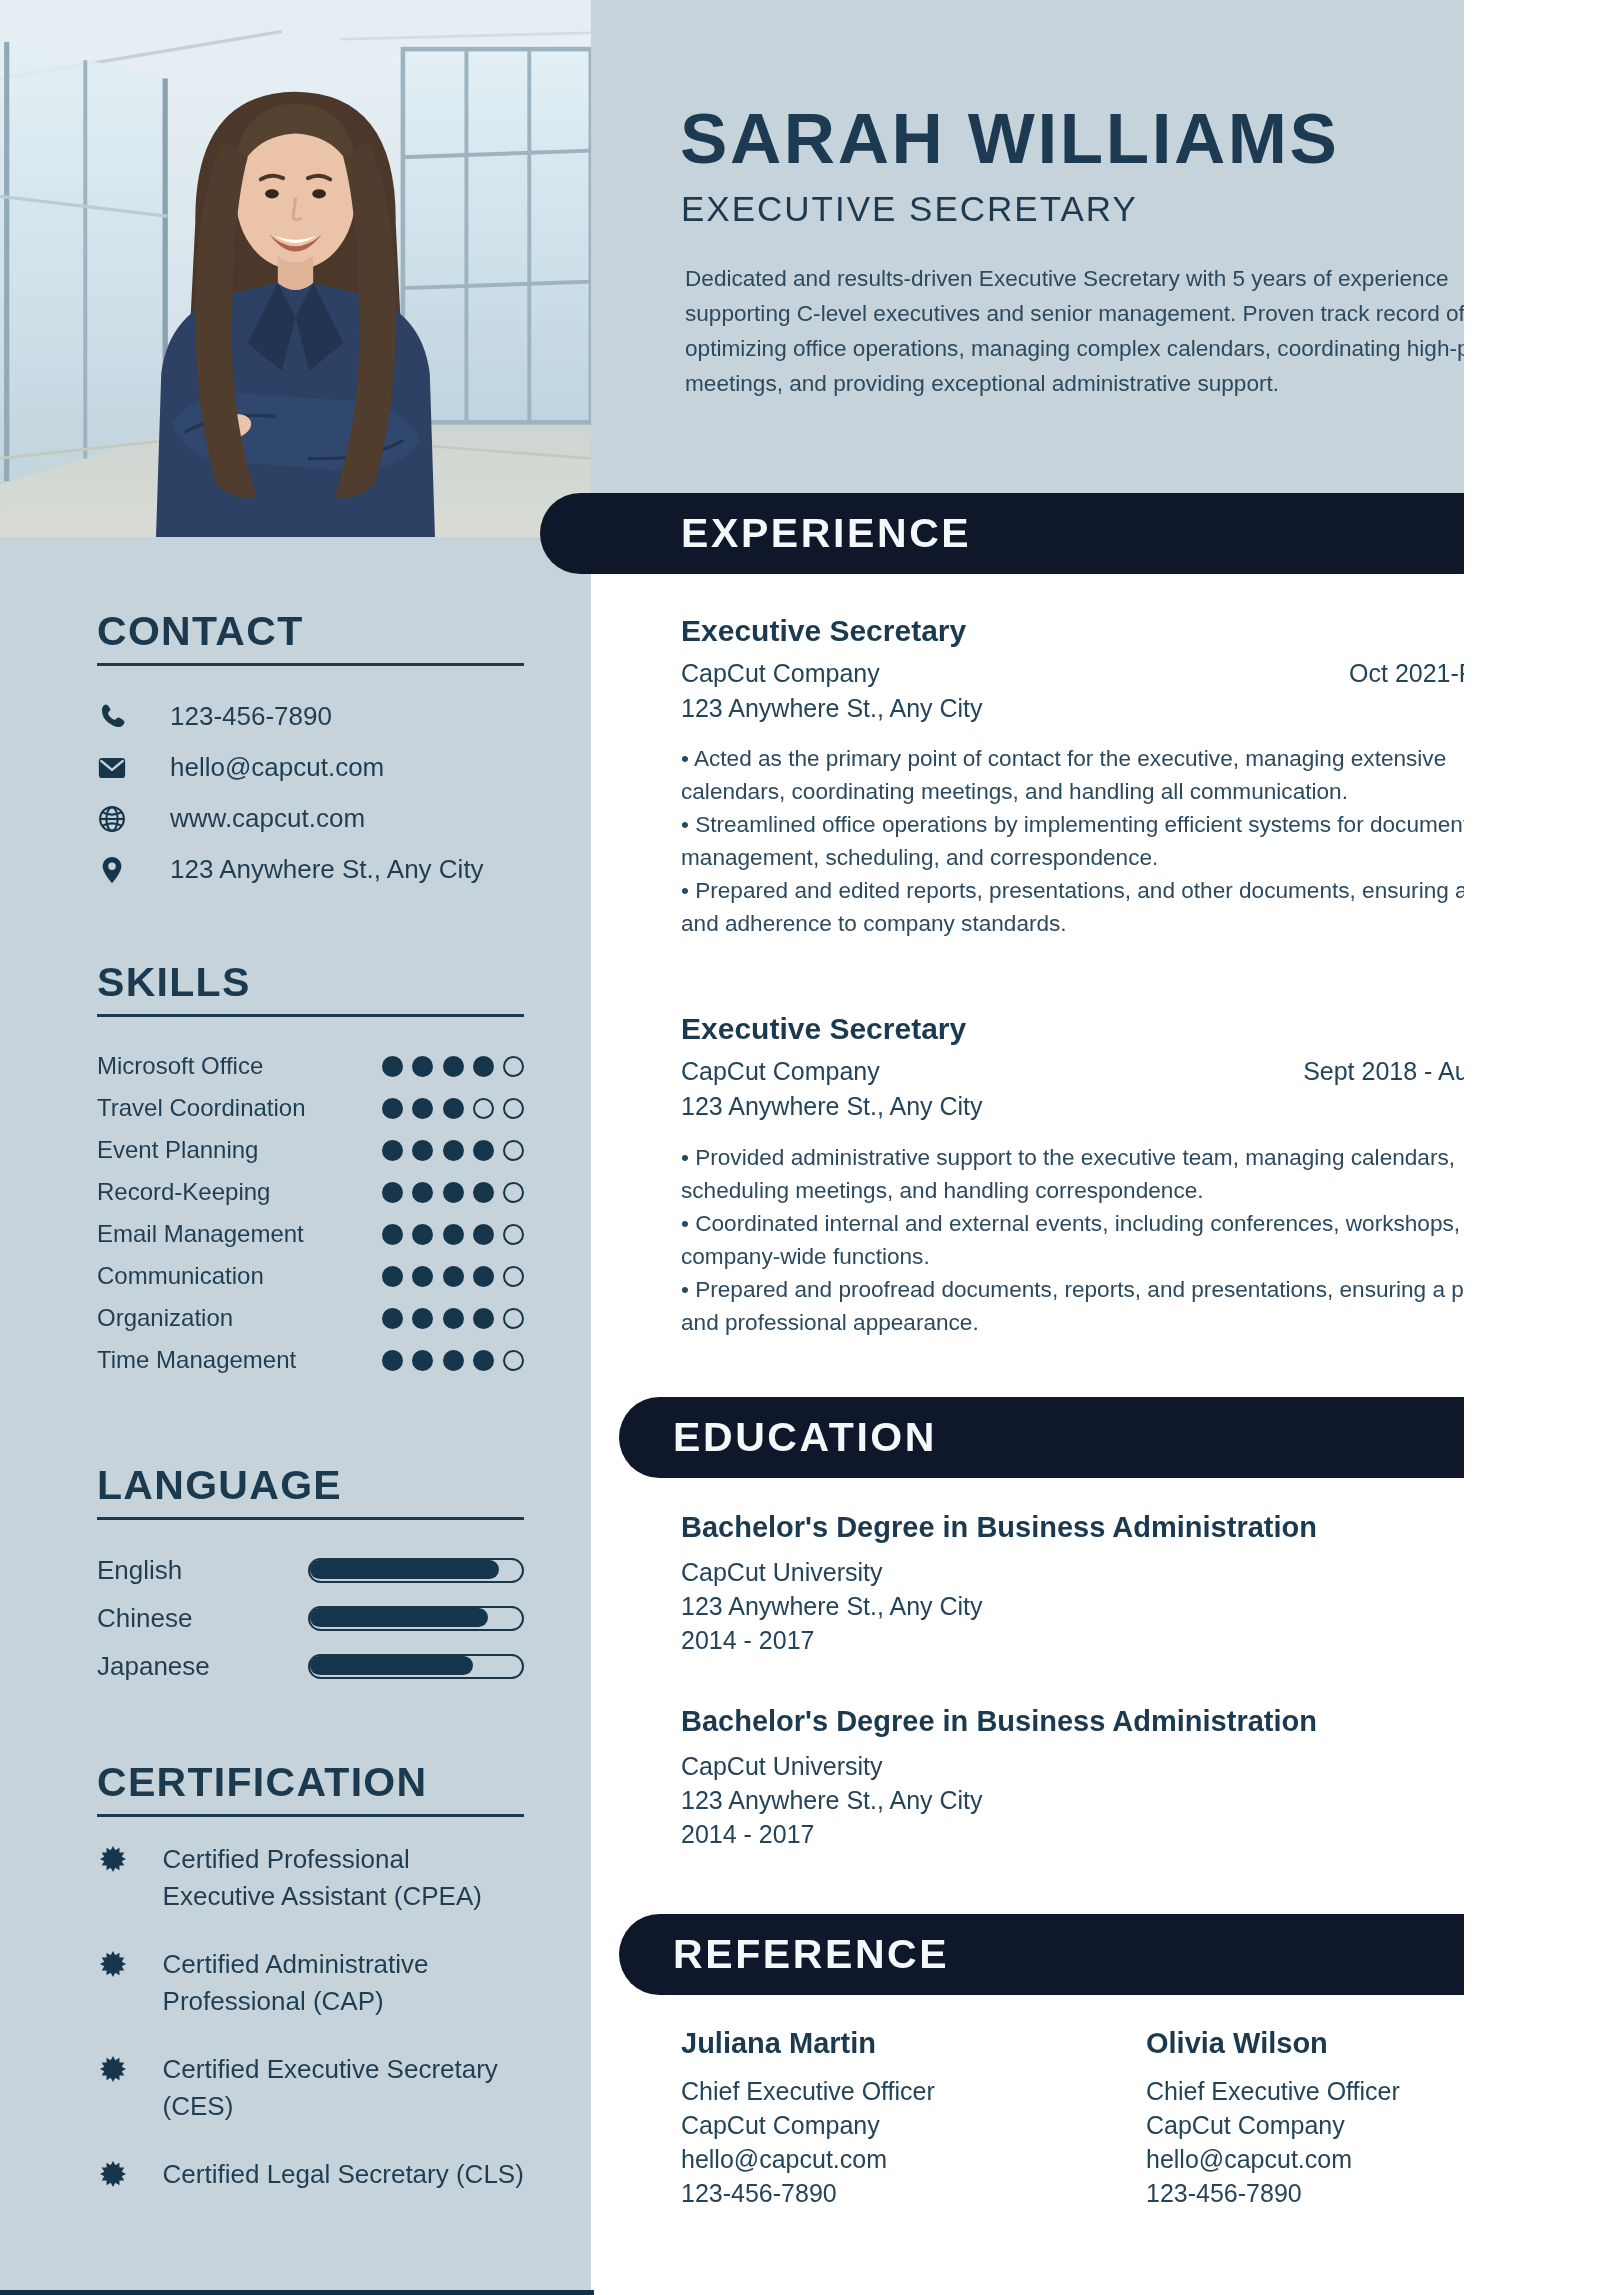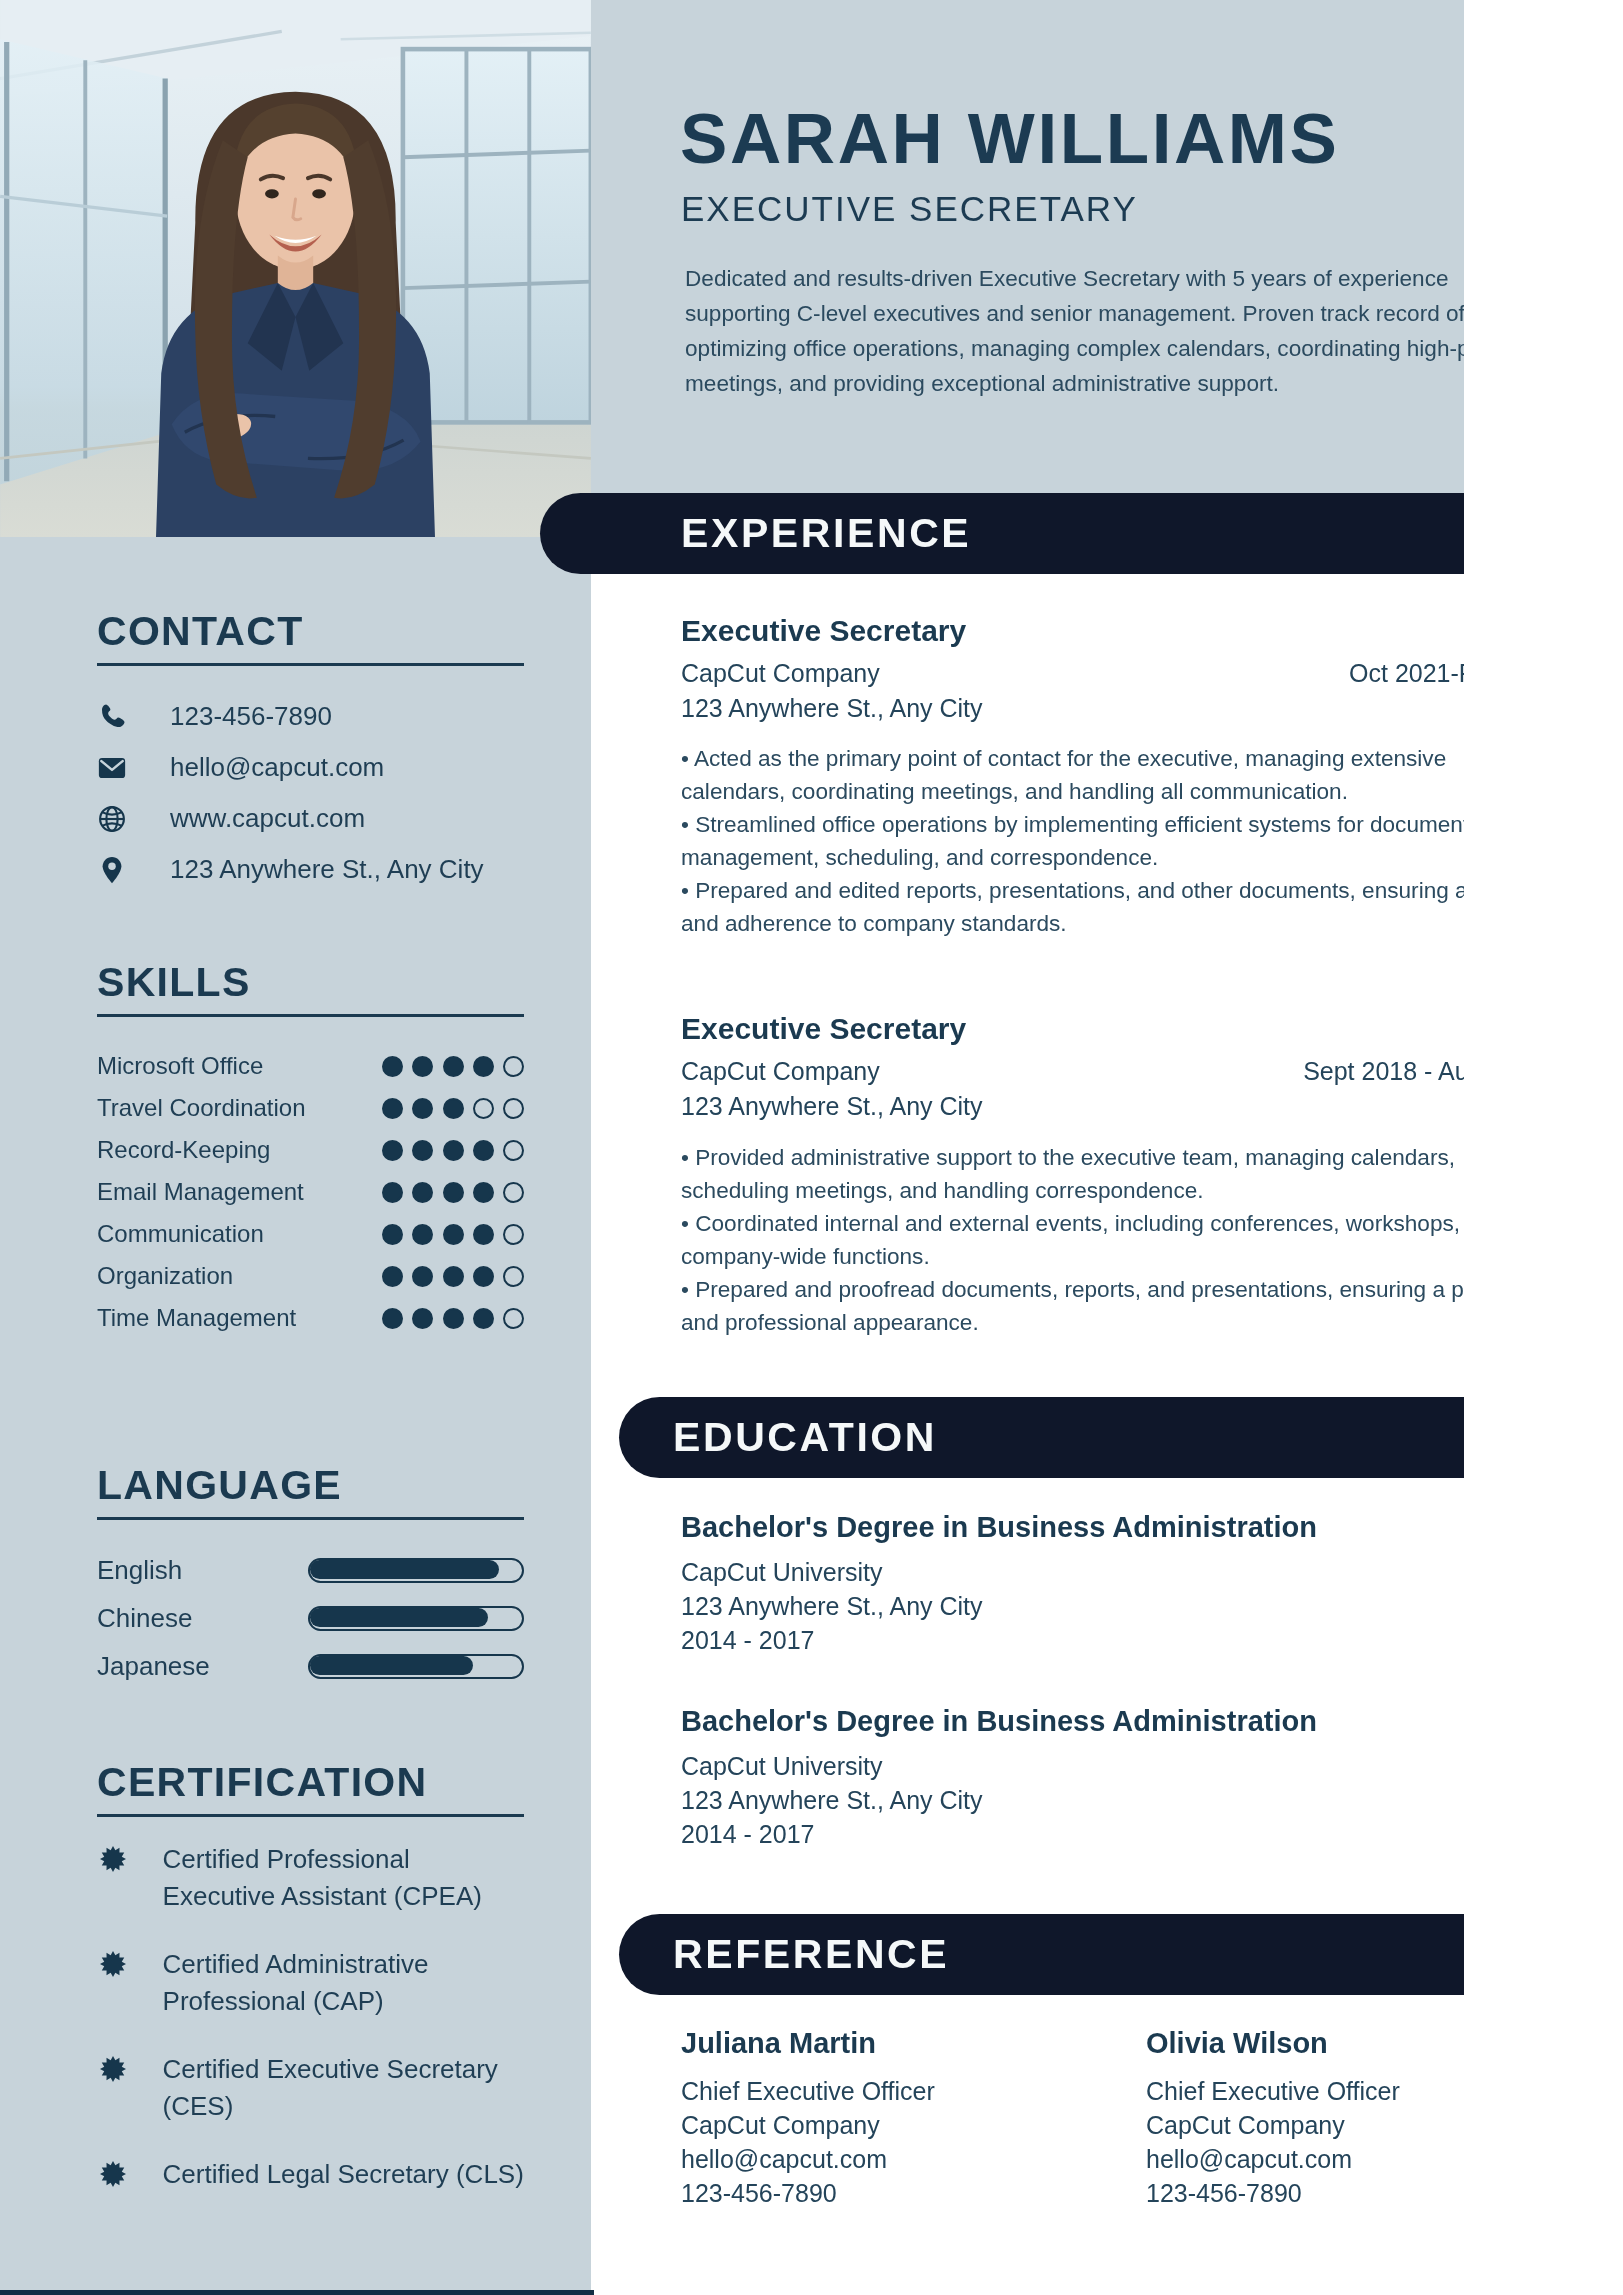--- a/index.html
+++ b/index.html
@@ -254,20 +254,30 @@
         <span class="skill-label">Travel Coordination</span>
         <span class="dots">
           <span class="dot filled"></span>
           <span class="dot filled"></span>
           <span class="dot filled"></span>
           <span class="dot"></span>
           <span class="dot"></span>
         </span>
       </div>
     <div class="skill-row">
+        <span class="skill-label">Event Planning</span>
+        <span class="dots">
+          <span class="dot filled"></span>
+          <span class="dot filled"></span>
+          <span class="dot filled"></span>
+          <span class="dot filled"></span>
+          <span class="dot"></span>
+        </span>
+      </div>
+    <div class="skill-row">
         <span class="skill-label">Record-Keeping</span>
         <span class="dots">
           <span class="dot filled"></span>
           <span class="dot filled"></span>
           <span class="dot filled"></span>
           <span class="dot filled"></span>
           <span class="dot"></span>
         </span>
       </div>
     <div class="skill-row">

